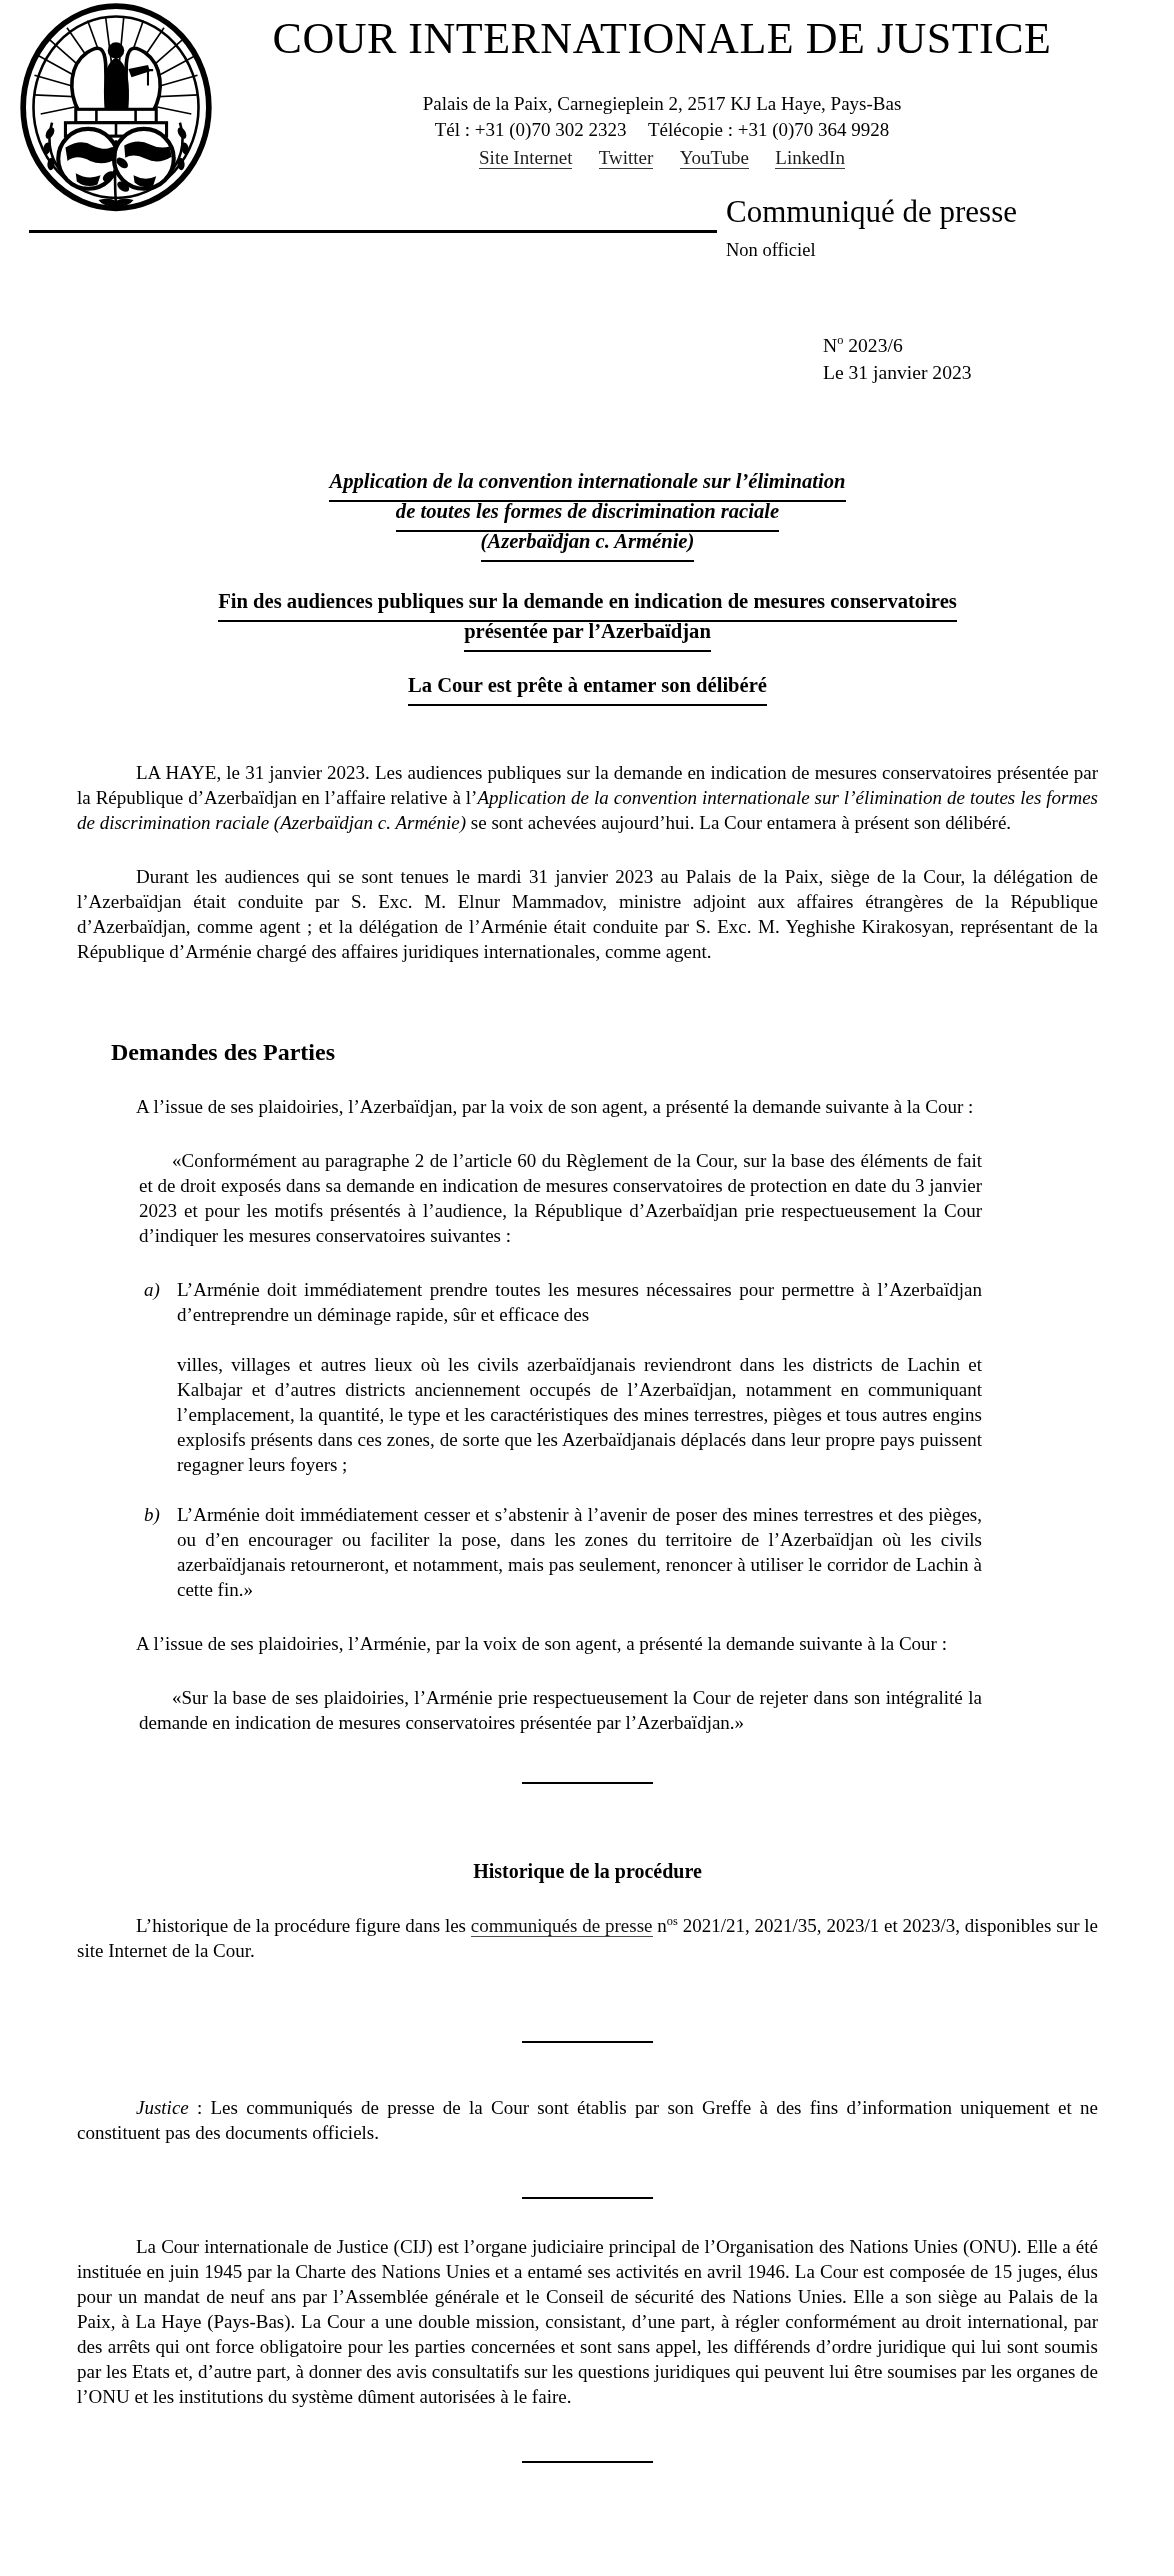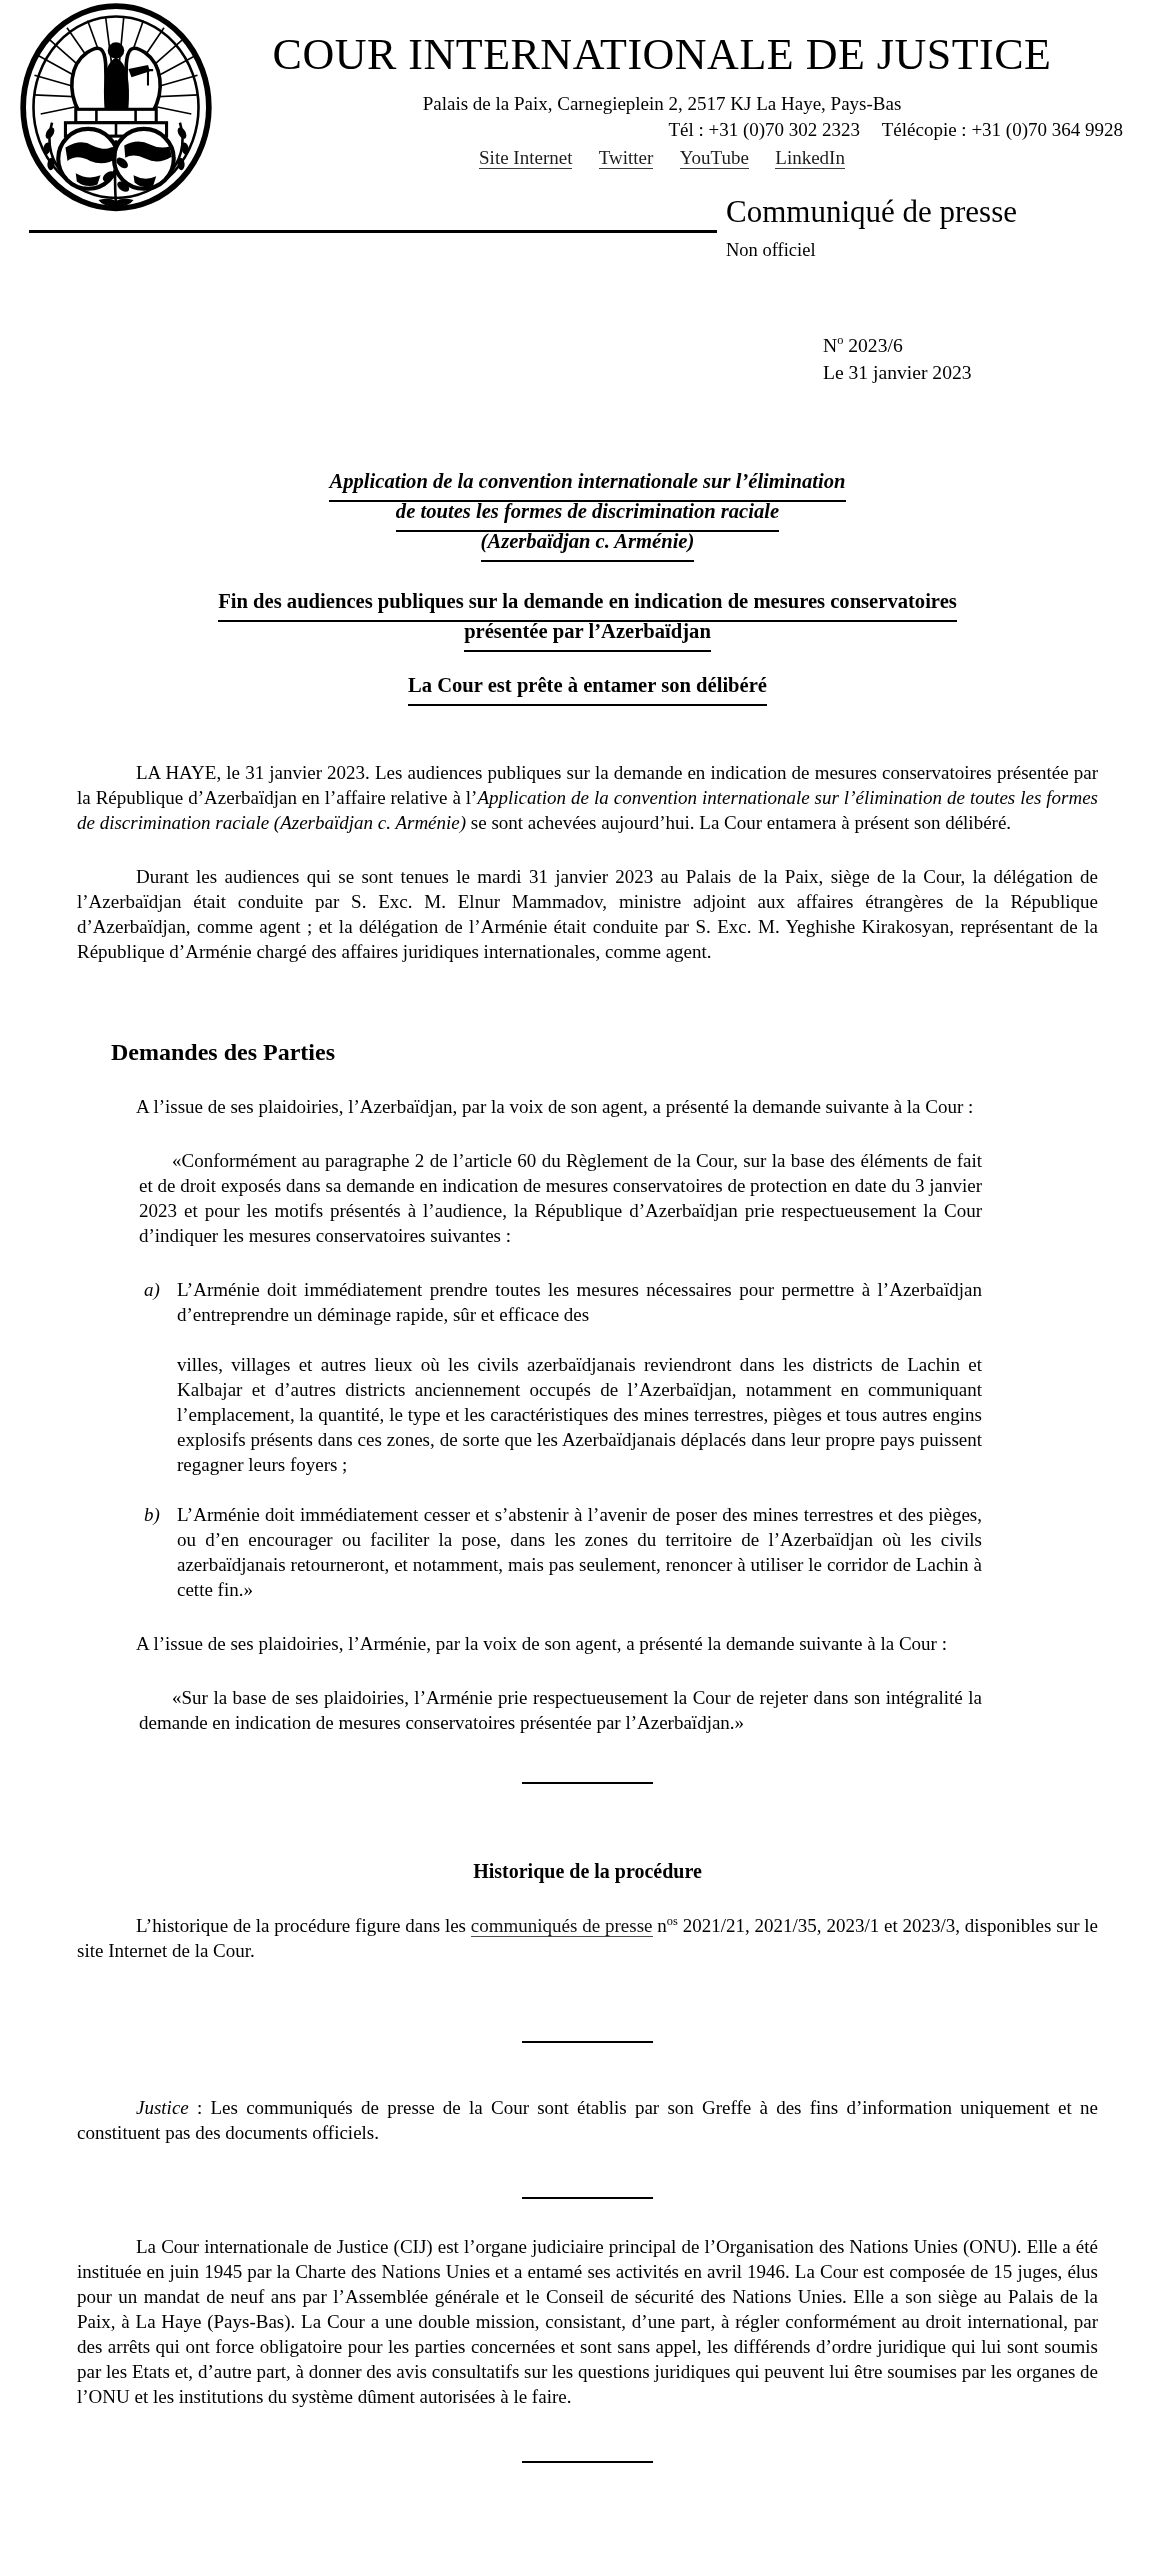--- a/index.html
+++ b/index.html
@@ -11,25 +11,25 @@
     color: #000;
     font-family: "Liberation Serif", "DejaVu Serif", serif;
     font-size: 19px;
     line-height: 25px;
     overflow: hidden;
   }
 
   
   .seal { position:absolute; left:18px; top:2.6px; width:196px; height:209px; }
   .org-title {
-    position:absolute; left:201px; right:52px; top:32px;
+    position:absolute; left:201px; right:52px; top:16px;
     text-align:center; font-size:44px; line-height:1.05; letter-spacing:0.5px; white-space:nowrap;
   }
   .org-address { position:absolute; left:201px; right:52px; top:91px; text-align:center; }
-  .org-phone   { position:absolute; left:201px; right:52px; top:117px; text-align:right; }
+  .org-phone   { position:absolute; left:201px; right:52px; top:117px; text-align:center; }
   .org-phone .gap { display:inline-block; width:21.6px; }
   .org-links   { position:absolute; left:201px; right:52px; top:145px; text-align:center; }
   .org-links a { color:#1c1c1c; text-decoration:none; border-bottom:1.5px solid #3c3c3c; margin:0 10.8px; }
 
   .cp-rule  { position:absolute; left:29px;  top:230px; width:688px; height:2.6px; background:#000; }
   .cp-title { position:absolute; left:726px; top:196px; font-size:31px; line-height:1; white-space:nowrap; }
   .cp-sub   { position:absolute; left:726px; top:238px; font-size:18.5px; }
 
   .doc-meta { position:absolute; left:823px; top:332px; font-size:19.6px; line-height:27px; }
   sup.s { vertical-align:super; font-size:12.4px; line-height:0; }

